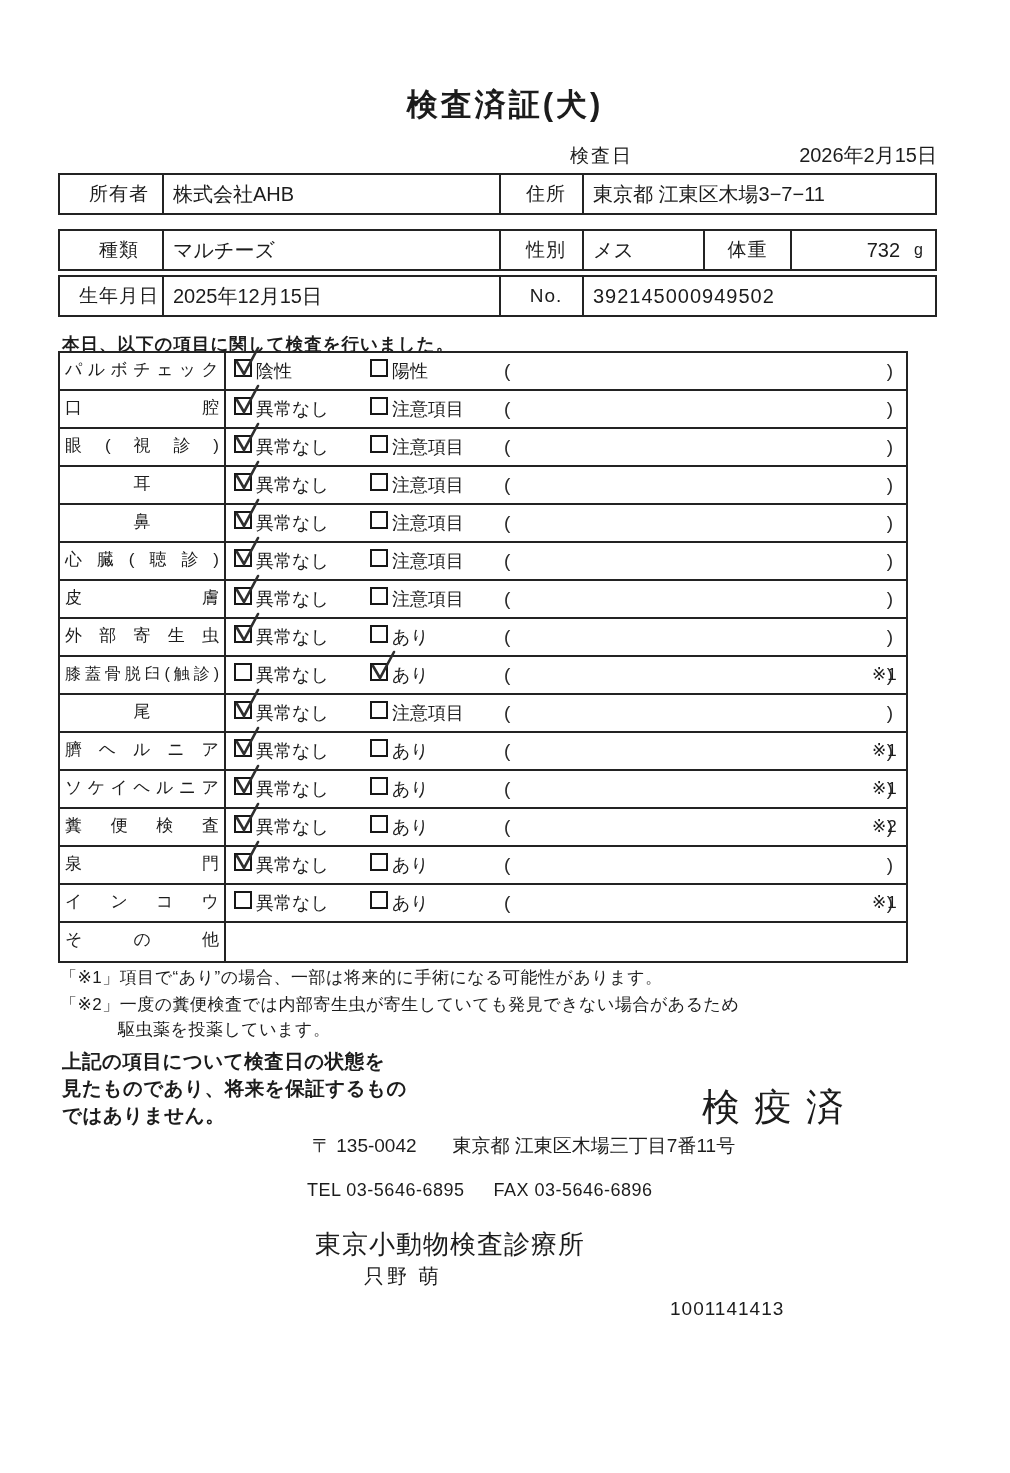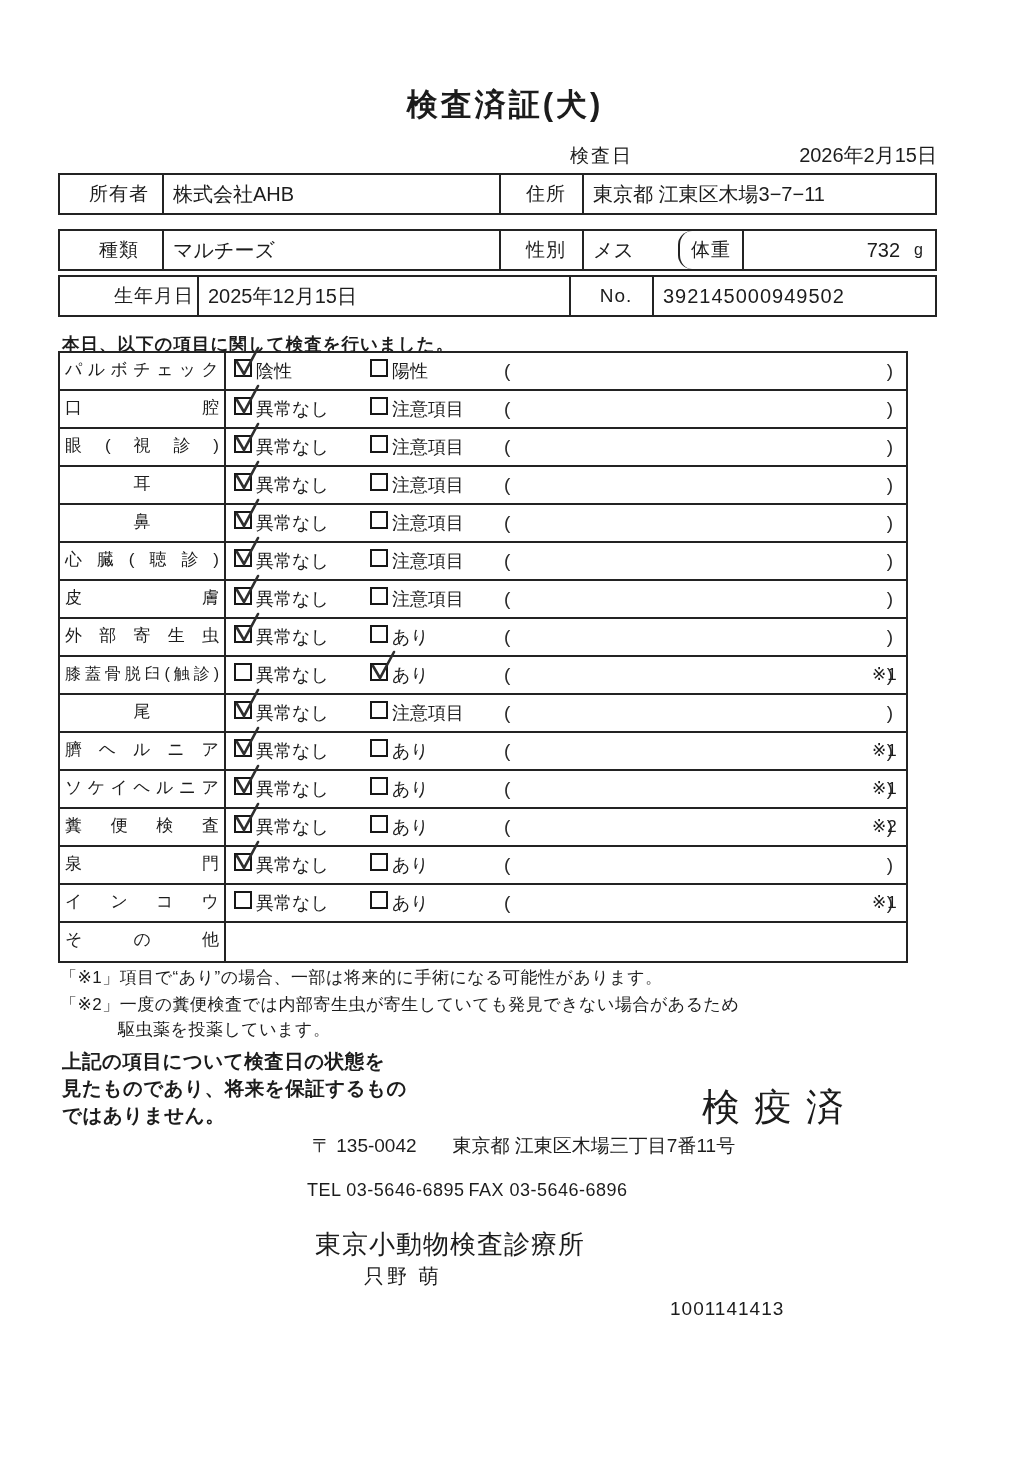--- a/index.html
+++ b/index.html
@@ -33,24 +33,24 @@
     display:flex; align-items:center; box-sizing:border-box;
     border-left:2px solid #232323; overflow:hidden; white-space:nowrap;
   }
   .hbox .cell:first-child{border-left:none;}
   .hbox .lbl{justify-content:center; font-size:19px; letter-spacing:1px;}
   .hbox .val{padding-left:9px; font-size:20px;}
   .owner-box{top:173px;}
   .pet-box{top:229px;}
   .birth-box{top:275px;}
   .w102{width:102px;padding-left:16px;} .w337{width:337px;} .w83{width:83px;padding-left:9px;}
-  .w97{width:96px;} .w67{width:64px;border-radius:14px;} .grow{flex:1;}
+  .w97{width:121px;} .w67{width:87px;} .grow{flex:1;}
   .weight-val{justify-content:flex-end; padding-right:12px; font-size:20px;}
   .weight-val .unit{font-size:16px; margin-left:14px;}
-  .no-lbl{font-size:17px;margin-left:35px;}
+  .no-lbl{font-size:17px;}
   .no-val{font-size:21px; letter-spacing:1px;}
   
   .intro{top:332px; left:62px; font-size:17.5px; font-weight:600; letter-spacing:1px;}
   
   .ctable{
     top:351px; left:58px; width:850px;
     border:2px solid #232323; box-sizing:border-box;
     background:#fff;
   }
   .crow{
@@ -102,21 +102,21 @@
     line-height:27px; letter-spacing:0.5px;
   }
   
   .stamp{
     top:1082px; left:702px; font-size:38px; letter-spacing:14px; white-space:nowrap;
   }
   
   .postal-line{top:1133px; left:312px; font-size:19px; display:flex; white-space:nowrap;}
   .postal-line .addr{margin-left:36px;}
   .tel-line{top:1180px; left:307px; font-size:18px; display:flex; white-space:nowrap; letter-spacing:0.5px;}
-  .tel-line .fax{margin-left:4px;}
+  .tel-line .fax{margin-left:29px;}
   .clinic-name{top:1227px; left:315px; font-size:26px; letter-spacing:1px;}
   .vet-name{top:1263px; left:364px; font-size:20px; letter-spacing:3px;}
   .serial{top:1298px; left:670px; font-size:19px; letter-spacing:1px;}
 </style>
 </head>
 <body>
 
 <div class="page">
 
   <div class="abs title">検査済証(犬)</div>

